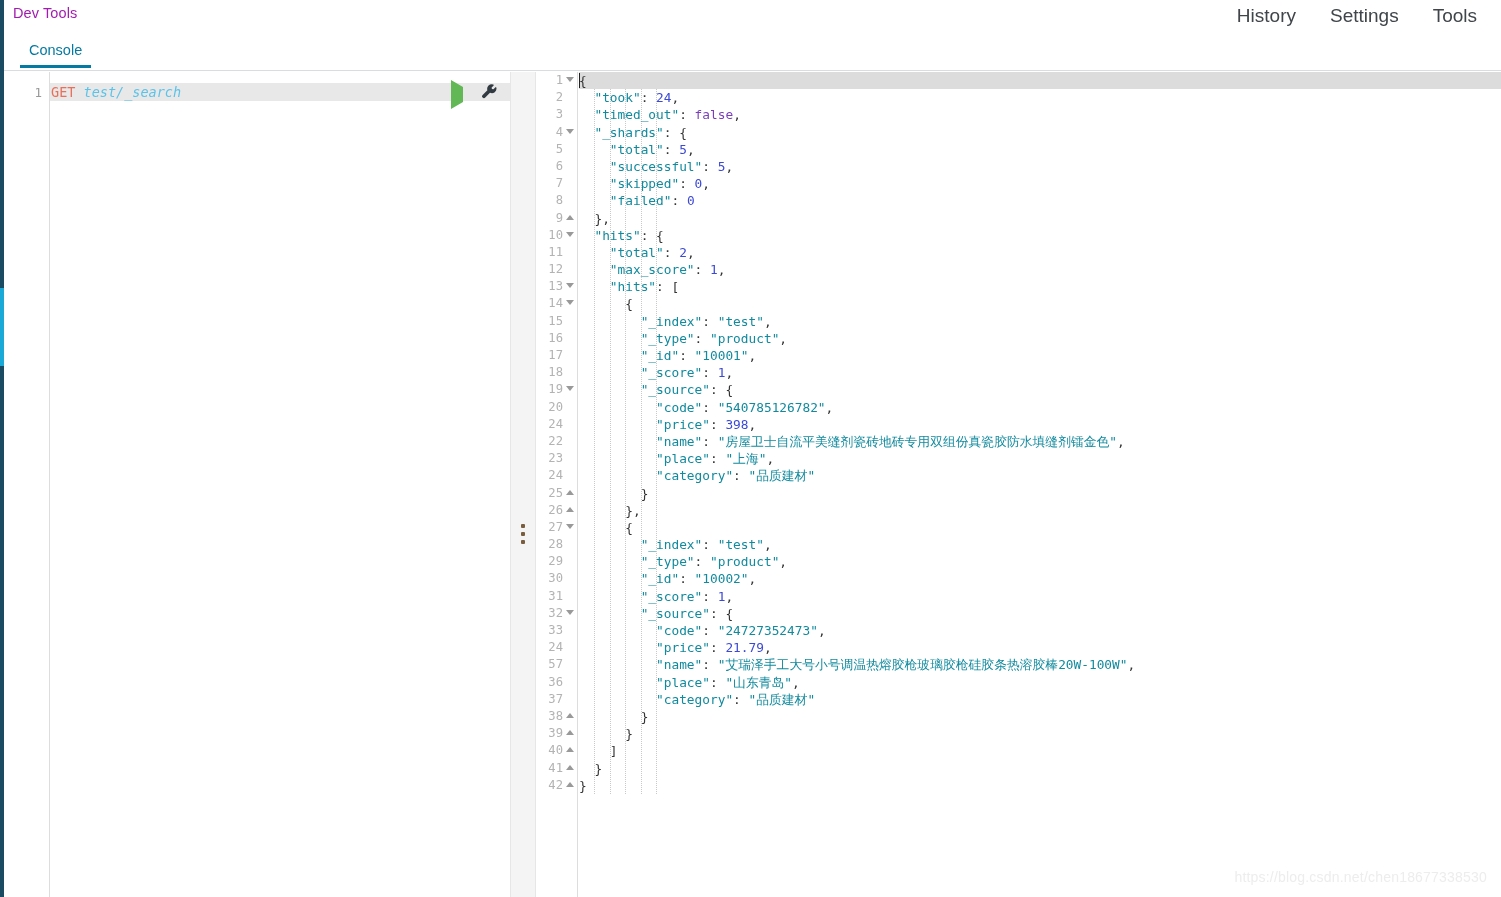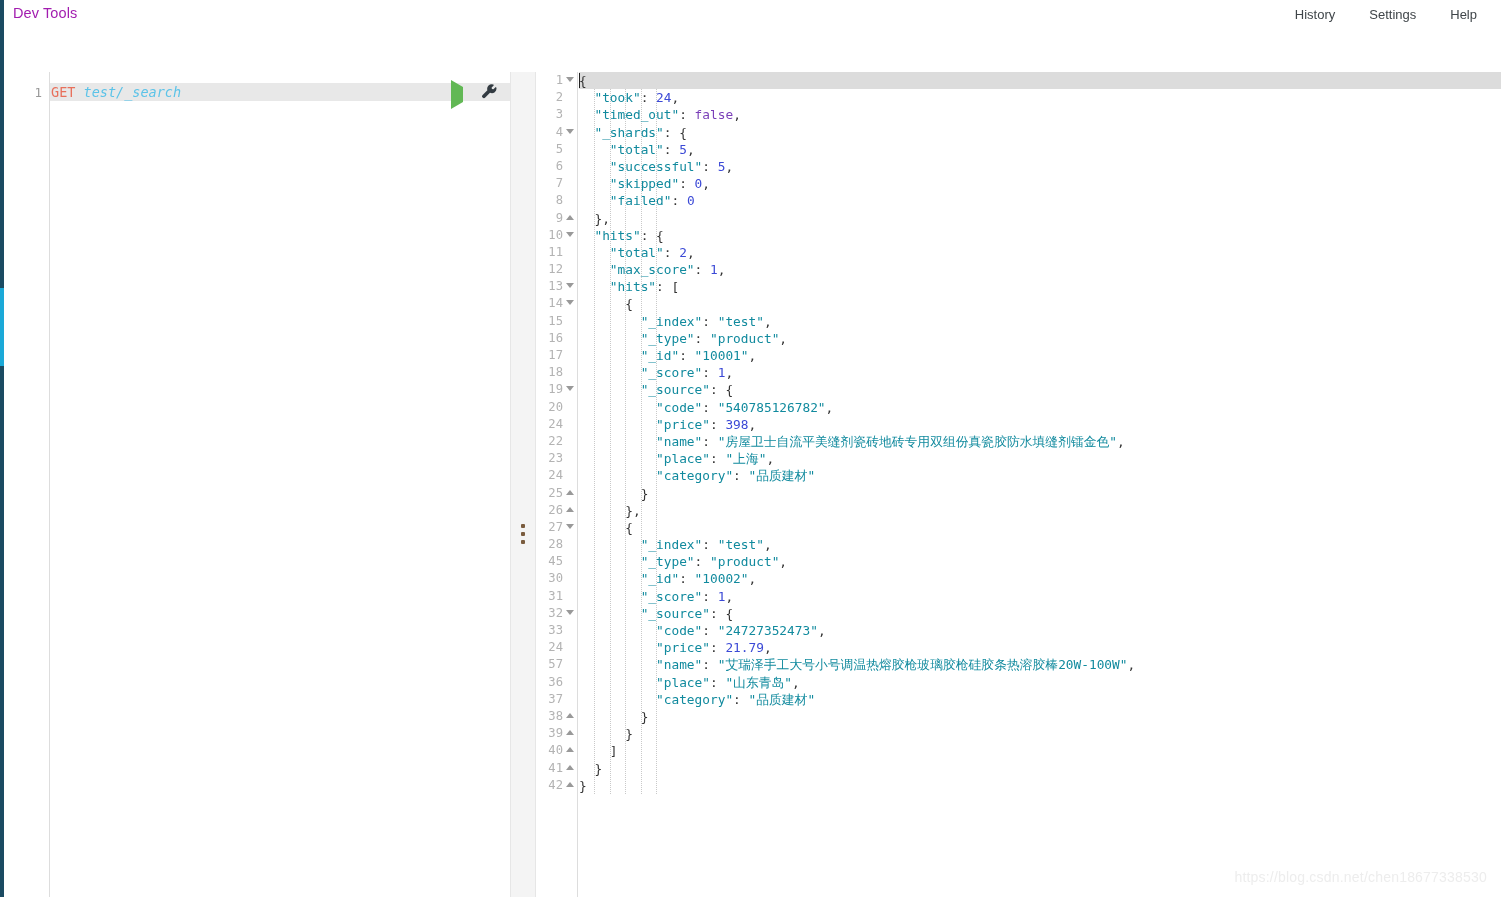--- a/index.html
+++ b/index.html
@@ -26,21 +26,21 @@
     position: absolute; left: 0; top: 0; width: 1501px; height: 31px;
   }
   .app-title {
     position: absolute; left: 13px; top: 5px;
     font-size: 14.5px; color: #a21caf; letter-spacing: .1px;
     white-space: nowrap;
   }
   .topnav { position: absolute; right: 0px; top: 5px; white-space: nowrap; }
   .topnav a {
     display: inline-block;
-    font-size: 13px; color: #3f4549; text-decoration: none;
+    font-size: 19px; color: #3f4549; text-decoration: none;
     margin-left: 34px; cursor: pointer;
   }
   .topnav a:last-child { margin-right: 24px; }
 
   
   .tabbar {
     position: absolute; left: 4px; top: 31px; width: 1497px; height: 40px;
     border-bottom: 1px solid #d8dde0;
   }
   .tab {
@@ -174,23 +174,26 @@
 </head>
 <body>
 
 <div id="app">
 
   <div class="rail"></div>
   <div class="rail-hl"></div>
 
   <div class="header">
     <div class="app-title">Dev Tools</div>
-    <div class="topnav" id="topnav"><a>History</a><a>Settings</a><a>Help</a></div>
-  </div>
-
+    <div class="topnav" id="topnav"><a>History</a><a>Settings</a><a>Tools</a></div>
+  </div>
+
+  <div class="tabbar">
+    <div class="tab active">Console</div>
+  </div>
 
   <div class="editor-pane">
     <div class="cm" id="req-cm">
       <div id="req-active"></div>
       <div class="gutter">
         <span class="gn">1</span>
       </div>
       <div id="req-text"><span class="kw-method">GET</span><span> </span><span class="kw-path">test/_search</span></div>
       <div class="req-actions">
         <span class="icon-btn"><span class="play-tri"></span></span>
@@ -235,21 +238,21 @@
           <div class="rgut">19<span class="fold open"></span></div>
           <div class="rgut">20</div>
           <div class="rgut">24</div>
           <div class="rgut">22</div>
           <div class="rgut">23</div>
           <div class="rgut">24</div>
           <div class="rgut">25<span class="fold close"></span></div>
           <div class="rgut">26<span class="fold close"></span></div>
           <div class="rgut">27<span class="fold open"></span></div>
           <div class="rgut">28</div>
-          <div class="rgut">45</div>
+          <div class="rgut">29</div>
           <div class="rgut">30</div>
           <div class="rgut">31</div>
           <div class="rgut">32<span class="fold open"></span></div>
           <div class="rgut">33</div>
           <div class="rgut">24</div>
           <div class="rgut">57</div>
           <div class="rgut">36</div>
           <div class="rgut">37</div>
           <div class="rgut">38<span class="fold close"></span></div>
           <div class="rgut">39<span class="fold close"></span></div>

